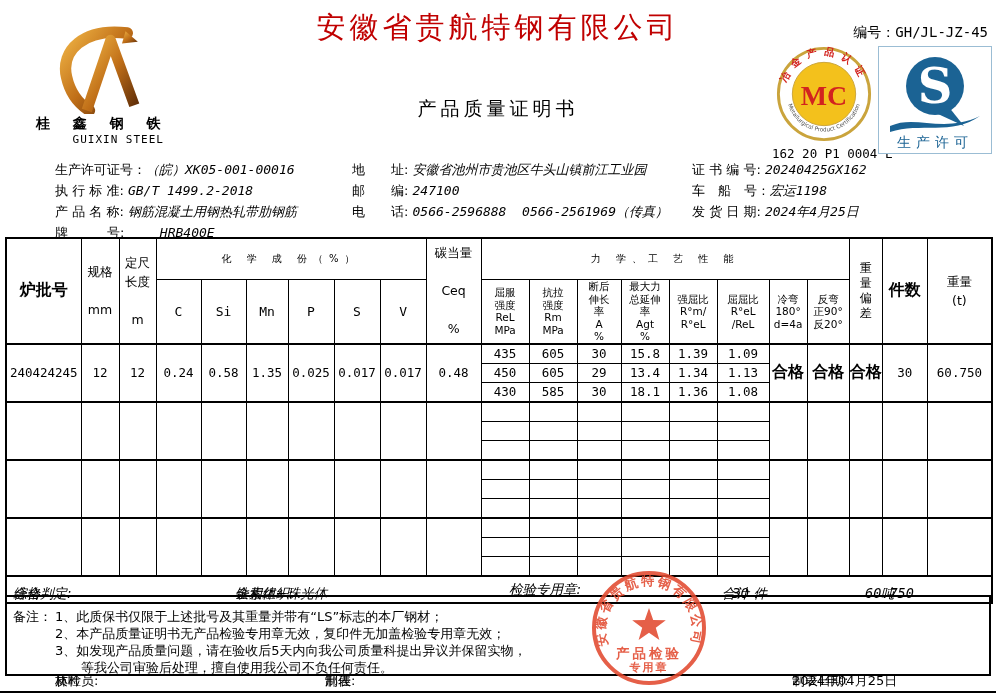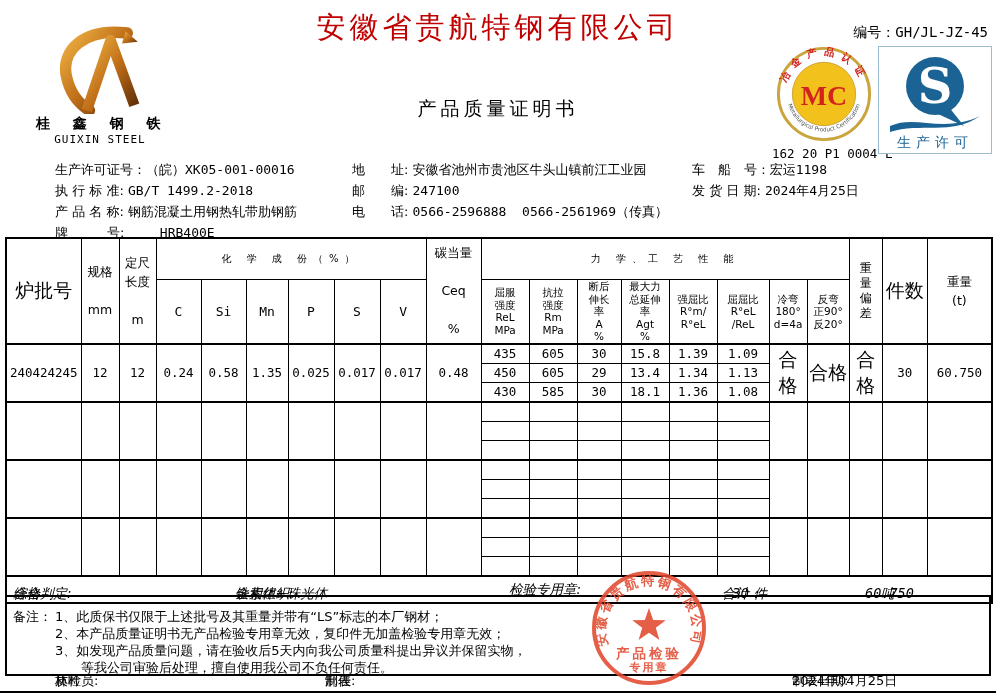--- a/index.html
+++ b/index.html
@@ -17,55 +17,55 @@
     color:#c00000; white-space:nowrap;
   }
   .subtitle {
     position:absolute; left:250px; right:250px; top:96px; text-align:center;
     font-family:"Liberation Serif", serif; font-size:19px; letter-spacing:4px;
   }
   .doc-no {
     position:absolute; right:8px; top:24px;
     font-family:"DejaVu Sans Mono", monospace; font-size:14px; white-space:pre;
   }
-  .logo { position:absolute; left:36px; top:26px; width:128px; text-align:center; }
+  .logo { position:absolute; left:36px; top:26px; width:128px; text-align:right; }
   .logo svg { display:block; margin:0 auto; }
   .logo-cn { font-size:14px; font-weight:bold; letter-spacing:9px; margin-top:1px; white-space:nowrap; }
   .logo-en { font-size:11px; font-family:"DejaVu Sans Mono", monospace; letter-spacing:1px; }
   .mc { position:absolute; left:772px; top:46px; width:104px; text-align:center; }
   .mc-code { font-size:12.5px; font-family:"DejaVu Sans Mono", monospace; margin-top:1px; white-space:nowrap; }
   .qs { position:absolute; left:878px; top:46px; }
 
   
   .info { position:absolute; top:159px; left:8px; }
   .info-col { position:absolute; top:0; }
   .info-line { line-height:21px; white-space:pre; }
   .il { white-space:pre;margin-left:47px; }
-  .iv { white-space:pre; font-family:"DejaVu Sans Mono", monospace; }
+  .iv { white-space:pre; font-family:"DejaVu Sans Mono", monospace;font-style:italic; }
 
   
   table.t {
     position:absolute; left:5px; top:237px; width:986px;
     border-collapse:collapse; table-layout:fixed;
     border:2px solid #000;
   }
   table.t td {
     border:1px solid #000; padding:0; text-align:center; vertical-align:middle;
     overflow:hidden;
   }
   .ml { white-space:pre-line; }
   .hg { height:40px; font-size:10px; letter-spacing:6px; }
   tr.hs td { height:60px; }
   .chem { font-size:13px; font-family:"DejaVu Sans Mono", monospace; }
   .hsm { font-size:10.5px; line-height:12.5px; }
   .tall { font-size:12.5px; line-height:19px; }
   .vtext { font-size:12px; line-height:15px; }
   tr.sr td { height:18px; }
   .num { font-family:"DejaVu Sans Mono", monospace; font-size:12.5px; }
-  .cn { font-size:19px; }
+  .cn { font-size:16px;font-weight:bold; }
   .bb2 { border-bottom-width:2px !important; }
   td.sumtd { border-top:2px solid #000; height:25px;font-style:italic; }
   .sumwrap { position:relative; height:25px; font-size:13.5px; }
   .sumwrap span { position:absolute; top:4px; white-space:pre; }
 
   
   .notes {
     position:absolute; left:5px; top:595px; width:982px; height:66px;
     border:2px solid #000; display:flex; padding-top:11px;
   }
@@ -144,20 +144,21 @@
       <div class="info-line"><span class="il">执 行 标 准: </span><span class="iv">GB/T 1499.2-2018</span></div>
       <div class="info-line"><span class="il">产 品 名 称: </span><span class="iv">钢筋混凝土用钢热轧带肋钢筋</span></div>
       <div class="info-line"><span class="il">牌　　　号: </span><span class="iv">    HRB400E</span></div>
     </div>
     <div class="info-col" style="left:297px; width:340px;">
       <div class="info-line"><span class="il">地　　址: </span><span class="iv">安徽省池州市贵池区牛头山镇前江工业园</span></div>
       <div class="info-line"><span class="il">邮　　编: </span><span class="iv">247100</span></div>
       <div class="info-line"><span class="il">电　　话: </span><span class="iv">0566-2596888  0566-2561969（传真）</span></div>
     </div>
     <div class="info-col" style="left:637px; width:352px;">
+      <div class="info-line"><span class="il">证 书 编 号: </span><span class="iv">20240425GX162</span></div>
       <div class="info-line"><span class="il">车　船　号 : </span><span class="iv">宏运1198</span></div>
       <div class="info-line"><span class="il">发 货 日 期: </span><span class="iv">2024年4月25日</span></div>
     </div>
   </div>
 
   <table class="t">
     <colgroup>
       <col style="width:75px">
         <col style="width:38px">
         <col style="width:37px">

